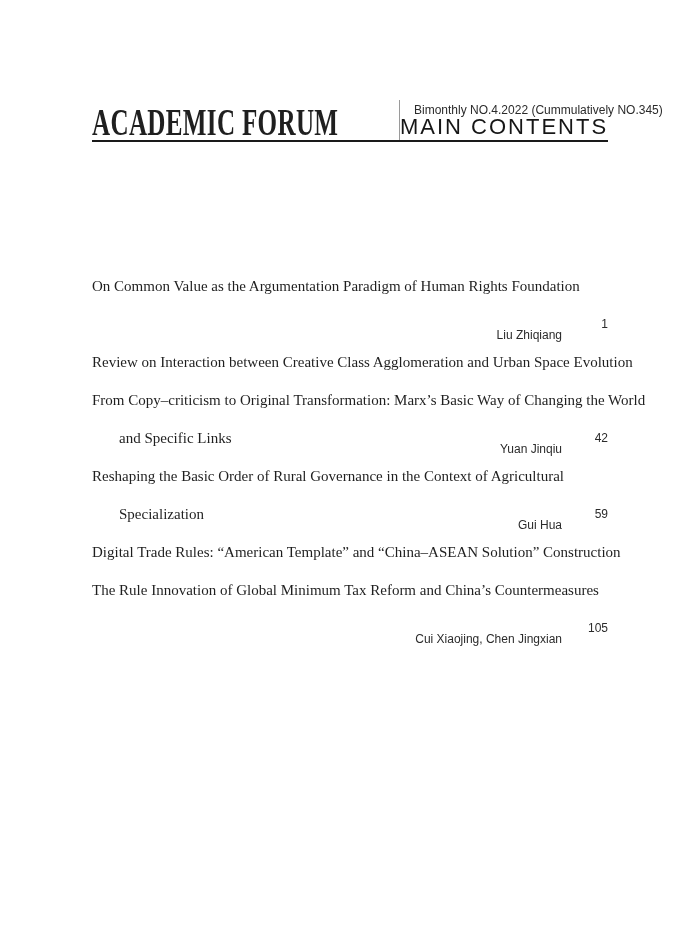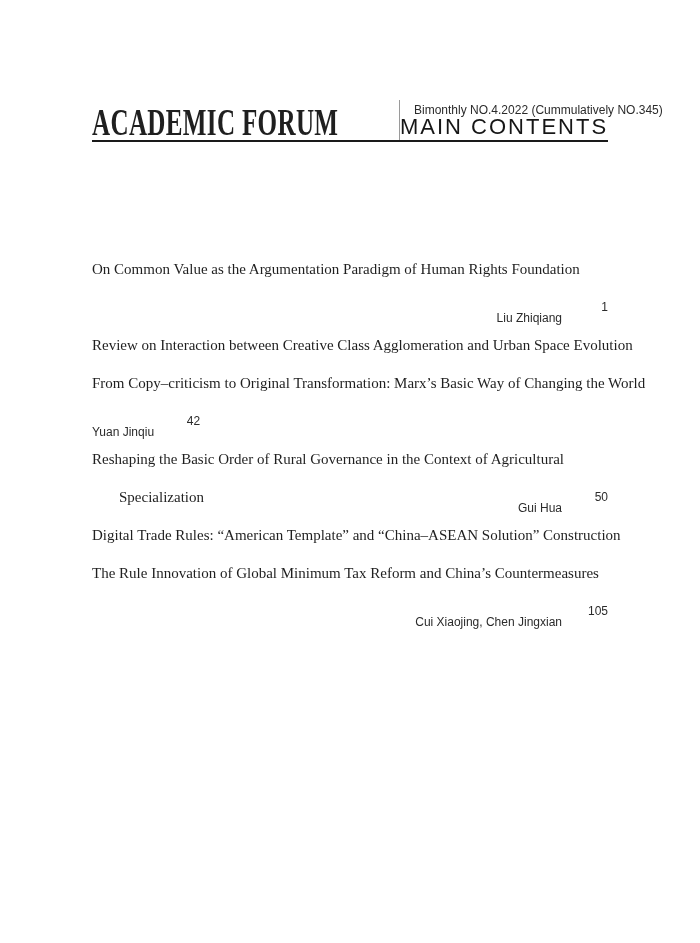--- a/index.html
+++ b/index.html
@@ -67,21 +67,21 @@
     left: 92px;
     top: 140px;
     width: 516px;
     height: 2px;
     background: var(--rule-color, #1a1a1a);
   }
   
   .toc {
     position: absolute;
     left: 92px;
-    top: 250px;
+    top: 267px;
     width: 516px;
   }
   .row {
     height: 38px;
     display: flex;
     align-items: center;
   }
   .title {
     font-size: 15px;
     color: var(--title-color, #1f1f1f);
@@ -140,33 +140,34 @@
       <div class="row">
         <span class="title">Review on Interaction between Creative Class Agglomeration and Urban Space Evolution</span>
       </div>
     </section>
 
     <section class="entry">
       <div class="row">
         <span class="title">From Copy–criticism to Original Transformation: Marx’s Basic Way of Changing the World</span>
       </div>
       <div class="row">
+        <span class="cont">and Specific Links</span>
         <span class="author">Yuan Jinqiu</span>
         <span class="pg">42</span>
       </div>
     </section>
 
     <section class="entry">
       <div class="row">
         <span class="title">Reshaping the Basic Order of Rural Governance in the Context of Agricultural</span>
       </div>
       <div class="row">
         <span class="cont">Specialization</span>
         <span class="author">Gui Hua</span>
-        <span class="pg">50</span>
+        <span class="pg">59</span>
       </div>
     </section>
 
     <section class="entry">
       <div class="row">
         <span class="title">Digital Trade Rules: “American Template” and “China–ASEAN Solution” Construction</span>
       </div>
     </section>
 
     <section class="entry">

